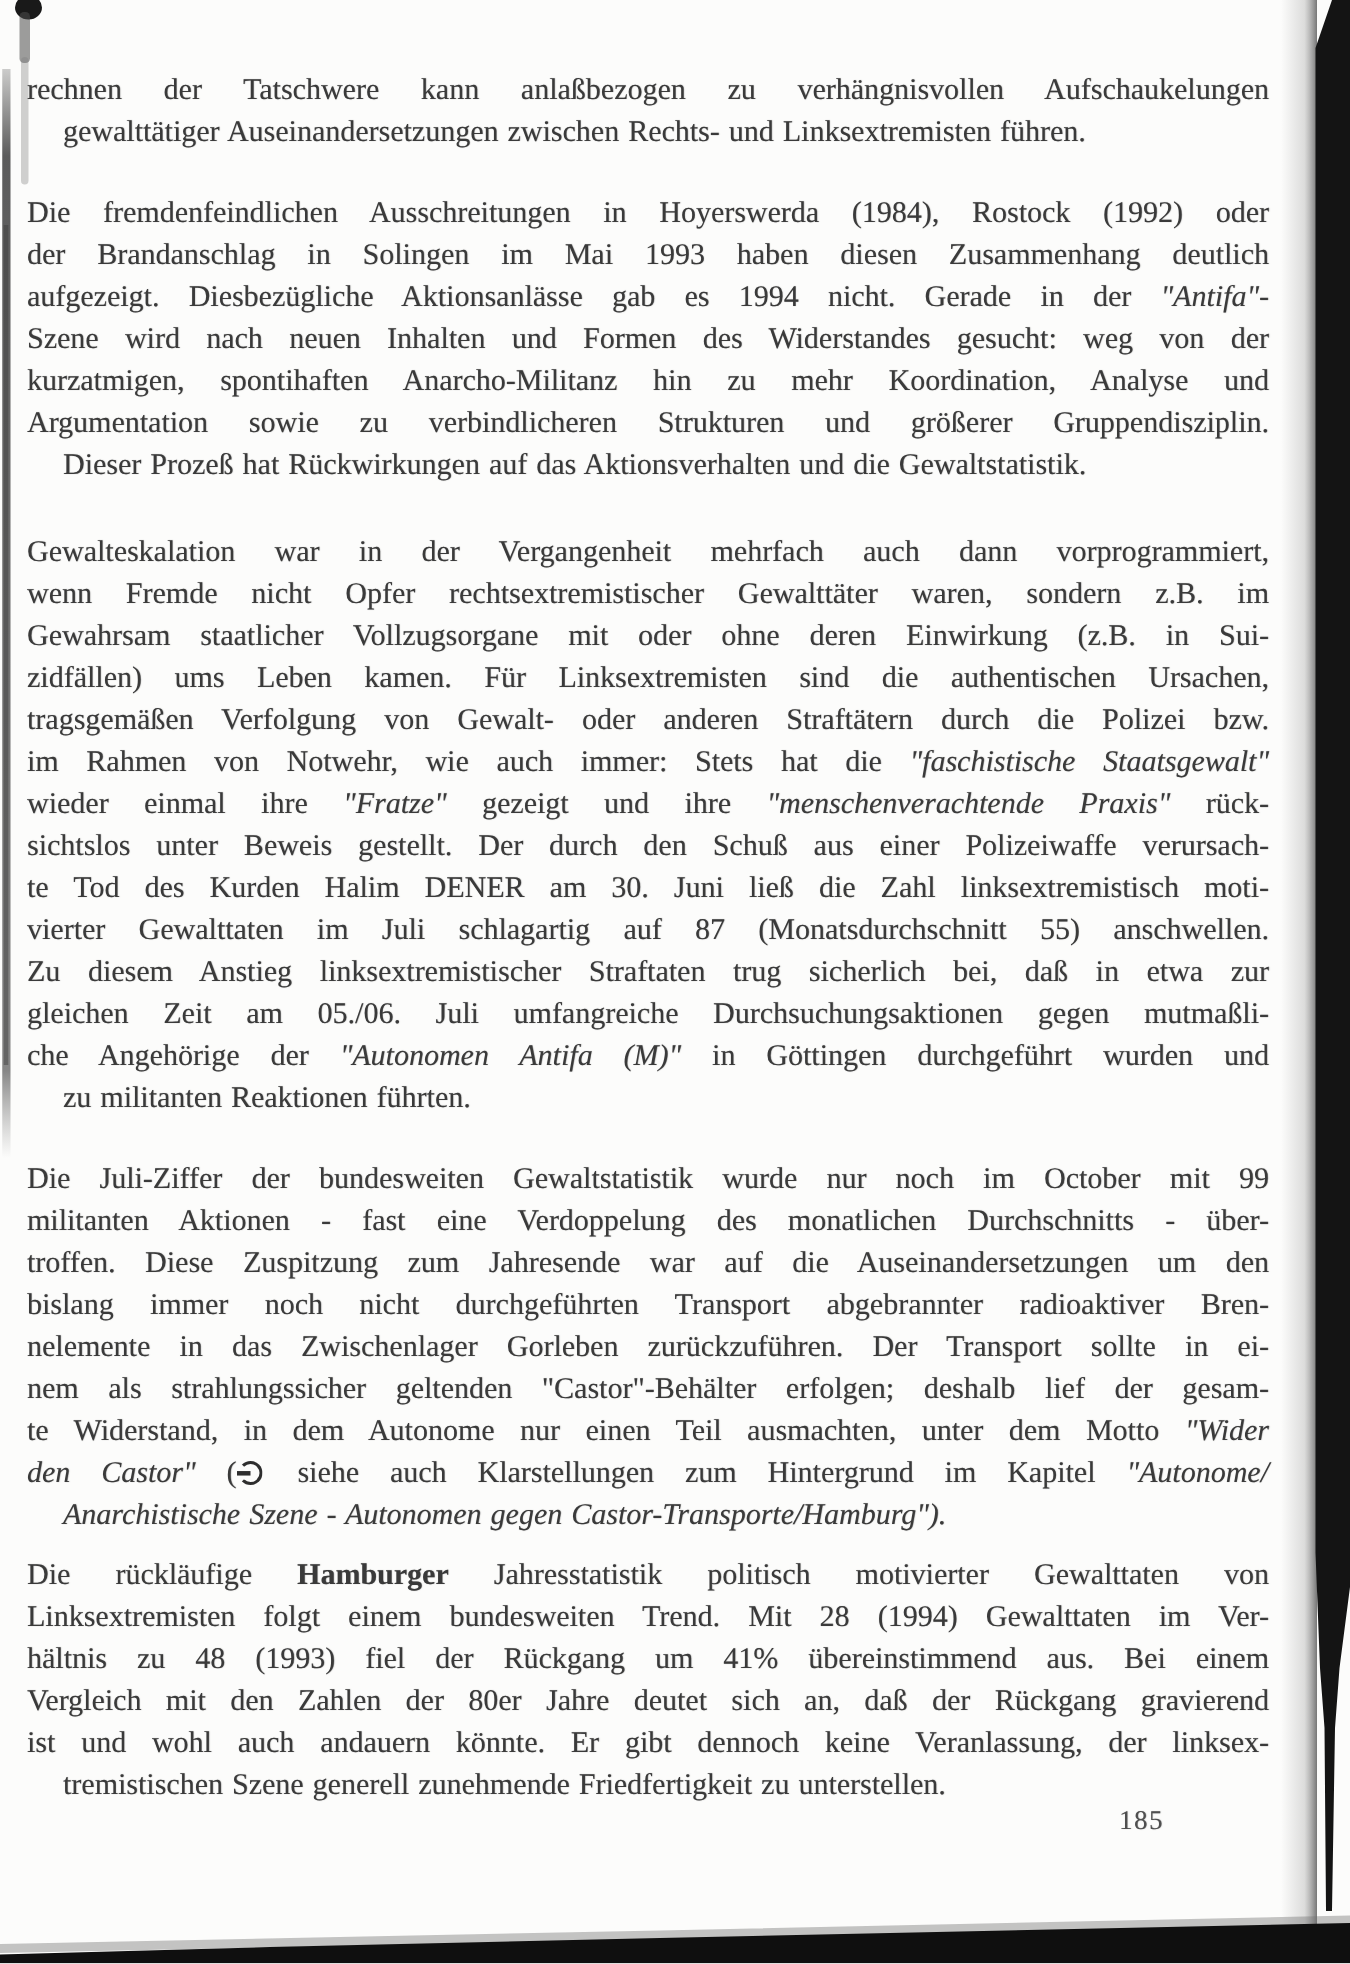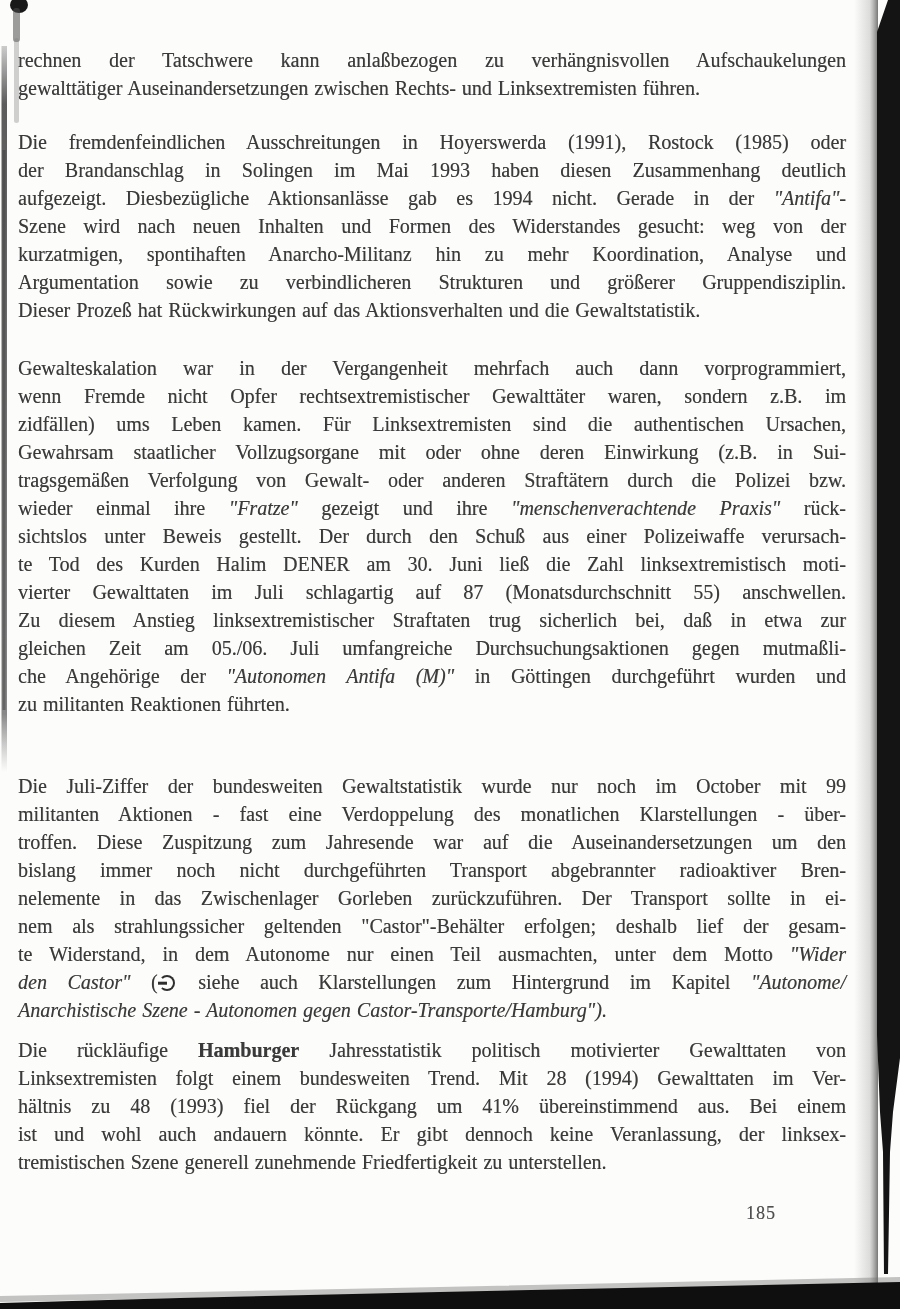--- a/index.html
+++ b/index.html
@@ -28,21 +28,21 @@
   }
   .line {
     height: 28px; line-height: 28px;
     font-size: 20px;
     text-align: justify;
     text-align-last: justify;
     white-space: normal;
     text-shadow: 0.3px 0.3px 0.6px rgba(55,55,55,0.5);
     word-spacing: 1px;
   }
-  .line.last { text-align-last: left; }
+  .line.last { text-align-last: left; margin-left: 24px; }
   .it { font-style: italic; }
   .bd { font-weight: 700; }
   .crossref {
     display: inline-block;
     width: 12px; height: 12px;
     border: 2.6px solid #2e2e2e;
     border-left-color: transparent;
     border-radius: 50%;
     position: relative;
     vertical-align: -2px;
@@ -102,57 +102,59 @@
     <rect x="1.5" y="46" width="5.5" height="726" fill="url(#leftFade)"></rect>
     <rect x="2.5" y="150" width="3" height="560" fill="#3c3c3c" opacity="0.45"></rect>
   </svg>
 
   <div class="text-block" id="text-block">
       <div class="para" style="top: 46px;">
         <div class="line"><span>rechnen der Tatschwere kann anlaßbezogen zu verhängnisvollen Aufschaukelungen</span></div>
         <div class="line last"><span>gewalttätiger Auseinandersetzungen zwischen Rechts- und Linksextremisten führen.</span></div>
       </div>
       <div class="para" style="top: 128px;">
-        <div class="line"><span>Die fremdenfeindlichen Ausschreitungen in Hoyerswerda (1991), Rostock (1985) oder</span></div>
+        <div class="line"><span>Die fremdenfeindlichen Ausschreitungen in Hoyerswerda (1984), Rostock (1992) oder</span></div>
         <div class="line"><span>der Brandanschlag in Solingen im Mai 1993 haben diesen Zusammenhang deutlich</span></div>
         <div class="line"><span>aufgezeigt. Diesbezügliche Aktionsanlässe gab es 1994 nicht. Gerade in der </span><span class="it">"Antifa"</span><span>-</span></div>
         <div class="line"><span>Szene wird nach neuen Inhalten und Formen des Widerstandes gesucht: weg von der</span></div>
         <div class="line"><span>kurzatmigen, spontihaften Anarcho-Militanz hin zu mehr Koordination, Analyse und</span></div>
         <div class="line"><span>Argumentation sowie zu verbindlicheren Strukturen und größerer Gruppendisziplin.</span></div>
         <div class="line last"><span>Dieser Prozeß hat Rückwirkungen auf das Aktionsverhalten und die Gewaltstatistik.</span></div>
       </div>
       <div class="para" style="top: 354px;">
         <div class="line"><span>Gewalteskalation war in der Vergangenheit mehrfach auch dann vorprogrammiert,</span></div>
         <div class="line"><span>wenn Fremde nicht Opfer rechtsextremistischer Gewalttäter waren, sondern z.B. im</span></div>
+        <div class="line"><span>Gewahrsam staatlicher Vollzugsorgane mit oder ohne deren Einwirkung (z.B. in Sui-</span></div>
         <div class="line"><span>zidfällen) ums Leben kamen. Für Linksextremisten sind die authentischen Ursachen,</span></div>
-        <div class="line"><span>Gewahrsam staatlicher Vollzugsorgane mit oder ohne deren Einwirkung (z.B. in Sui-</span></div>
         <div class="line"><span>tragsgemäßen Verfolgung von Gewalt- oder anderen Straftätern durch die Polizei bzw.</span></div>
+        <div class="line"><span>im Rahmen von Notwehr, wie auch immer: Stets hat die </span><span class="it">"faschistische Staatsgewalt"</span></div>
         <div class="line"><span>wieder einmal ihre </span><span class="it">"Fratze"</span><span> gezeigt und ihre </span><span class="it">"menschenverachtende Praxis"</span><span> rück-</span></div>
         <div class="line"><span>sichtslos unter Beweis gestellt. Der durch den Schuß aus einer Polizeiwaffe verursach-</span></div>
         <div class="line"><span>te Tod des Kurden Halim DENER am 30. Juni ließ die Zahl linksextremistisch moti-</span></div>
         <div class="line"><span>vierter Gewalttaten im Juli schlagartig auf 87 (Monatsdurchschnitt 55) anschwellen.</span></div>
         <div class="line"><span>Zu diesem Anstieg linksextremistischer Straftaten trug sicherlich bei, daß in etwa zur</span></div>
         <div class="line"><span>gleichen Zeit am 05./06. Juli umfangreiche Durchsuchungsaktionen gegen mutmaßli-</span></div>
         <div class="line"><span>che Angehörige der </span><span class="it">"Autonomen Antifa (M)"</span><span> in Göttingen durchgeführt wurden und</span></div>
         <div class="line last"><span>zu militanten Reaktionen führten.</span></div>
       </div>
       <div class="para" style="top: 772px;">
         <div class="line"><span>Die Juli-Ziffer der bundesweiten Gewaltstatistik wurde nur noch im October mit 99</span></div>
-        <div class="line"><span>militanten Aktionen - fast eine Verdoppelung des monatlichen Klarstellungen - über-</span></div>
+        <div class="line"><span>militanten Aktionen - fast eine Verdoppelung des monatlichen Durchschnitts - über-</span></div>
         <div class="line"><span>troffen. Diese Zuspitzung zum Jahresende war auf die Auseinandersetzungen um den</span></div>
         <div class="line"><span>bislang immer noch nicht durchgeführten Transport abgebrannter radioaktiver Bren-</span></div>
         <div class="line"><span>nelemente in das Zwischenlager Gorleben zurückzuführen. Der Transport sollte in ei-</span></div>
         <div class="line"><span>nem als strahlungssicher geltenden "Castor"-Behälter erfolgen; deshalb lief der gesam-</span></div>
         <div class="line"><span>te Widerstand, in dem Autonome nur einen Teil ausmachten, unter dem Motto </span><span class="it">"Wider</span></div>
         <div class="line"><span class="it">den Castor"</span><span> (</span><span class="crossref"></span><span> siehe auch Klarstellungen zum Hintergrund im Kapitel </span><span class="it">"Autonome/</span></div>
         <div class="line last"><span class="it">Anarchistische Szene - Autonomen gegen Castor-Transporte/Hamburg").</span></div>
       </div>
       <div class="para" style="top: 1036px;">
         <div class="line"><span>Die rückläufige </span><span class="bd">Hamburger</span><span> Jahresstatistik politisch motivierter Gewalttaten von</span></div>
         <div class="line"><span>Linksextremisten folgt einem bundesweiten Trend. Mit 28 (1994) Gewalttaten im Ver-</span></div>
         <div class="line"><span>hältnis zu 48 (1993) fiel der Rückgang um 41% übereinstimmend aus. Bei einem</span></div>
+        <div class="line"><span>Vergleich mit den Zahlen der 80er Jahre deutet sich an, daß der Rückgang gravierend</span></div>
         <div class="line"><span>ist und wohl auch andauern könnte. Er gibt dennoch keine Veranlassung, der linksex-</span></div>
         <div class="line last"><span>tremistischen Szene generell zunehmende Friedfertigkeit zu unterstellen.</span></div>
       </div>
     </div>
 
   <div class="page-number">185</div>
 </div>
 
 </body></html>

